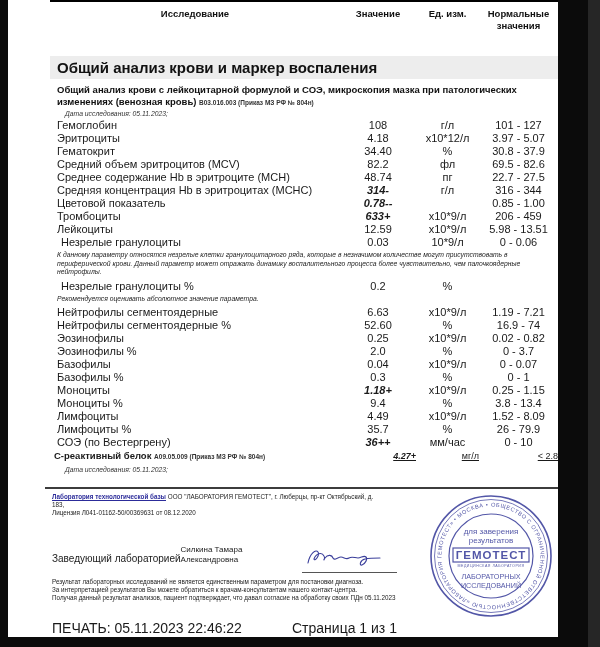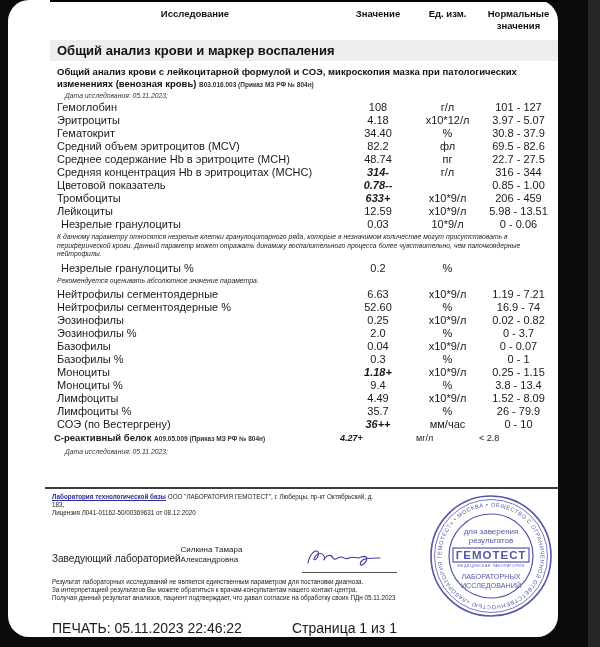--- a/index.html
+++ b/index.html
@@ -1,36 +1,36 @@
 <!DOCTYPE html>
 <html><head>
 <meta charset="utf-8">
 <style>
   * { margin:0; padding:0; box-sizing:border-box; }
   html,body { width:600px; height:647px; }
   body { background:#0b0b0b; position:relative; font-family:"Liberation Sans", sans-serif; overflow:hidden; }
   .right-edge-strip { position:absolute; right:0; top:0; width:12px; height:100%; background:#262626; }
-  .page { position:absolute; left:8px; top:0; width:550px; height:637px; background:#ffffff;border-radius:21px; }
+  .page { position:absolute; left:8px; top:0; width:550px; height:637px; background:#ffffff; }
   .top-line { position:absolute; left:42px; top:0; width:508px; height:2px; background:#000; }
   .report { position:absolute; left:42px; top:4px; width:508px; }
   .thead { display:grid; grid-template-columns:290px 76px 63px 79px; font-weight:bold; font-size:9.5px; line-height:12px; color:#111; padding-top:4px; }
   .thead .c { text-align:center; }
-  .section-bar { margin-top:8px; background:#ededed; font-weight:bold; font-size:13px; color:#111; padding:3px 0 3px 7px; }
+  .section-bar { margin-top:24px; background:#ededed; font-weight:bold; font-size:15px; color:#111; padding:3px 0 3px 7px; }
   .test-title { margin-top:5px; padding-left:7px; font-size:9.5px; font-weight:bold; color:#111; line-height:11.5px; }
   .test-code { font-size:6.5px; font-weight:bold; color:#333; }
   .date-line { font-size:6.8px; font-style:italic; color:#333; padding:2px 0 2px 15px; }
   .row { display:grid; grid-template-columns:290px 76px 63px 79px; font-size:11px; line-height:13px; color:#1a1a1a; }
   .row .name { padding-left:7px; }
   .row .name.indent { padding-left:11px; }
   .row .value, .row .unit, .row .norm { text-align:center; }
   .flag { font-weight:bold; font-style:italic; }
   .note { font-size:6.8px; font-style:italic; color:#222; line-height:8.5px; padding:2px 2px 3px 7px; }
   .crp-row { display:grid; grid-template-columns:290px 76px 63px 79px; font-size:9px; line-height:14px; color:#1a1a1a; }
   .crp-name { padding-left:4px; font-weight:bold; font-size:9.5px; }
-  .crp-row .value, .crp-row .unit, .crp-row .norm { text-align:left; }
+  .crp-row .value, .crp-row .unit, .crp-row .norm { text-align:right;text-decoration:underline; }
   .divider { position:absolute; left:37px; top:487px; width:513px; height:2px; background:#3c3c3c; }
   .lab-block { position:absolute; left:44px; top:493px; width:330px; font-size:6.3px; line-height:7.8px; color:#222; }
   .lab-link { color:#2c2c9a; font-weight:bold; text-decoration:underline; }
   .director-row { position:absolute; left:44px; top:545px; width:350px; display:flex; align-items:flex-start; }
   .director-label { font-size:10px; color:#1a1a1a; padding-top:8px; width:150px; }
   .director-name { font-size:8px; color:#1a1a1a; text-align:left; width:95px; line-height:9.5px; }
   .signature-wrap { margin-left:40px; padding-top:0; }
   .sig-underline { display:block; width:95px; height:1px; background:#555; margin-top:-3px; }
   .disclaimer { position:absolute; left:44px; top:578px; width:420px; font-size:6.3px; line-height:8.2px; color:#222; }
   .print-row { position:absolute; left:44px; top:620px; width:460px; display:flex; font-size:14px; color:#1a1a1a; }

